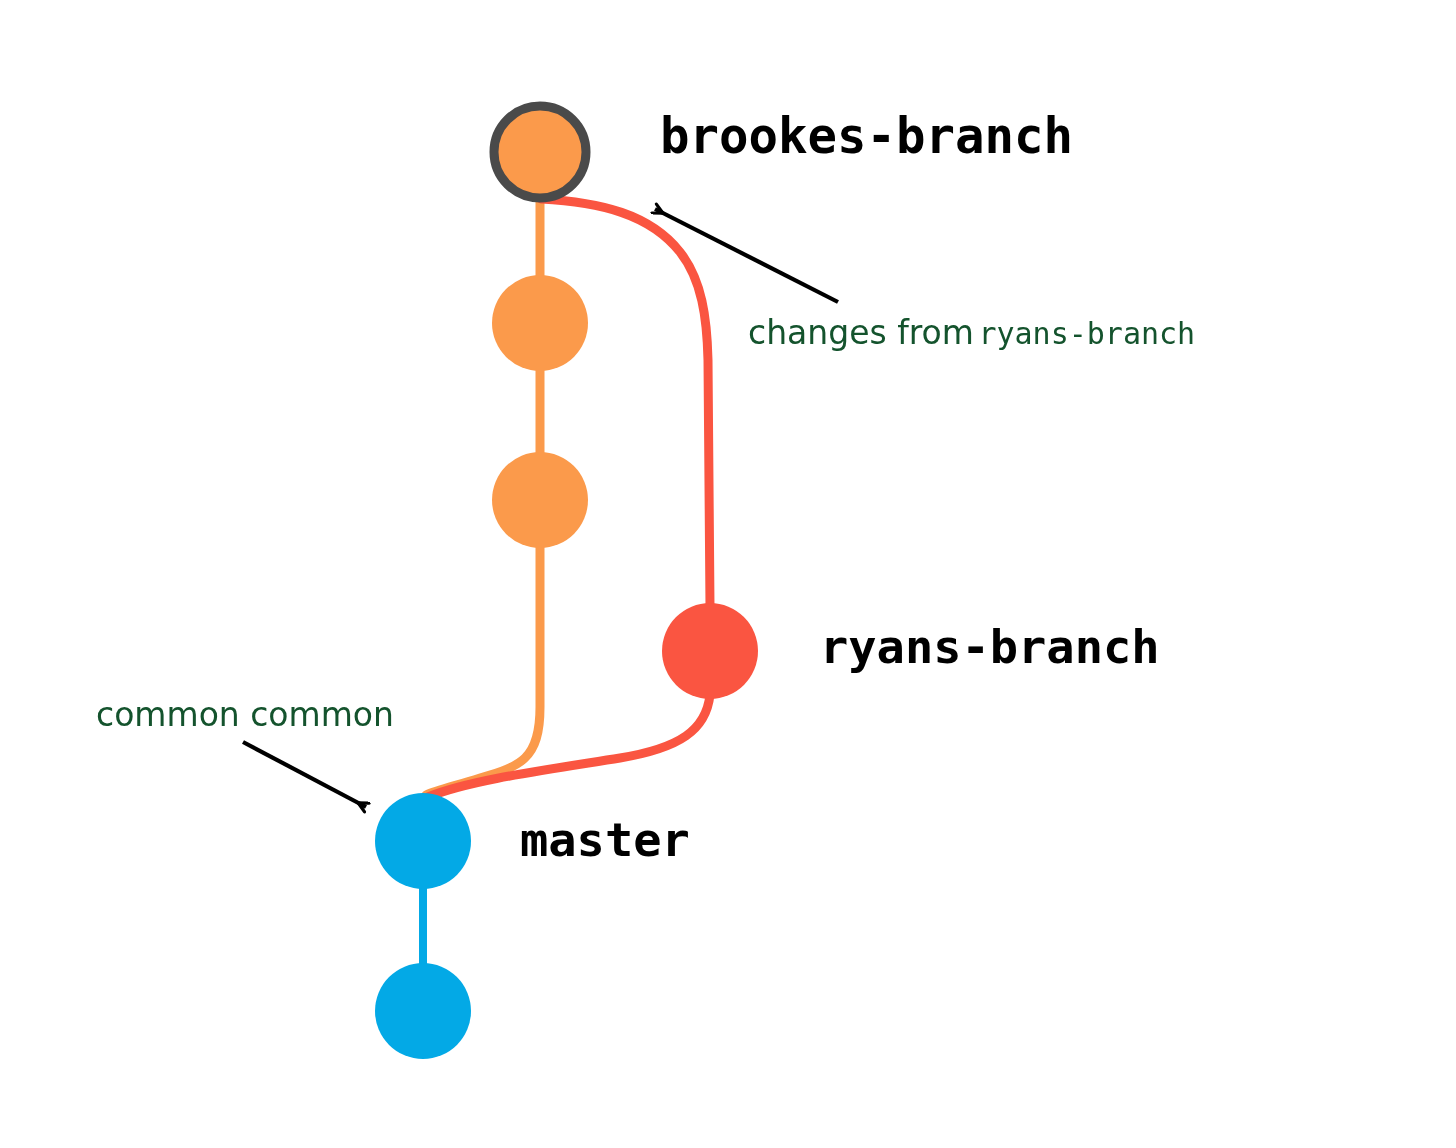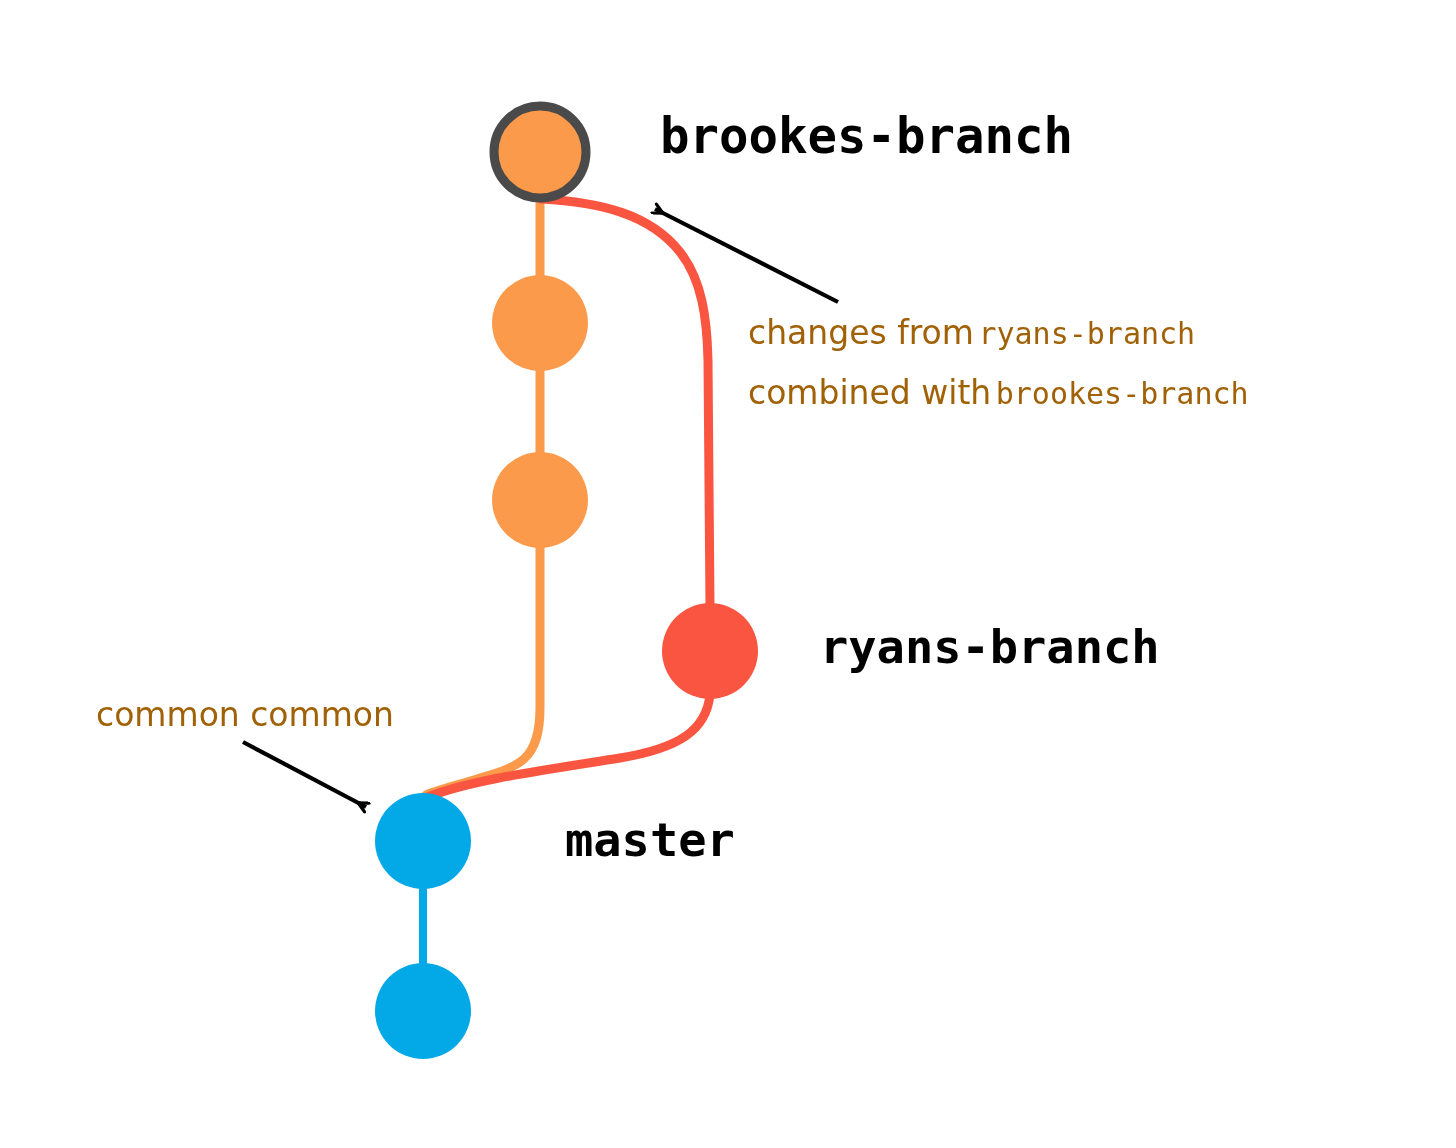--- a/index.html
+++ b/index.html
@@ -12,20 +12,21 @@
     width: 1456px;
     height: 1148px;
     overflow: hidden;
     font-family: "Liberation Sans", sans-serif;
   }
   #diagram-root {
     position: relative;
     width: 1456px;
     height: 1148px;
     background: #ffffff;
+    text-align: center;
   }
   svg.graph-layer {
     position: absolute;
     top: 0;
     left: 0;
     width: 1456px;
     height: 1148px;
   }
   .branch-label {
     position: absolute;
@@ -42,25 +43,24 @@
   }
   #label-ryans {
     left: 820px;
     top: 619px;
     font-size: 47px;
   }
   #label-master {
     left: 520px;
     top: 812px;
     font-size: 47px;
-    margin-left: 45px;
   }
   .annotation {
     position: absolute;
-    color: #a16207;
+    color: #14532d;
     white-space: nowrap;
   }
   .ann-prose {
     font-family: "DejaVu Sans", "Liberation Sans", sans-serif;
     font-size: 33px;
     font-weight: 400;
   }
   .ann-mono {
     font-family: "DejaVu Sans Mono", "Liberation Mono", monospace;
     font-size: 30px;
@@ -132,21 +132,17 @@
 
   <div class="branch-label" id="label-ryans">ryans-branch</div>
 
   <div class="branch-label" id="label-master">master</div>
 
   <div class="annotation" id="annotation-merge">
     <span class="ann-line">
       <span class="ann-prose">changes from</span>
       <span class="ann-mono">ryans-branch</span>
     </span>
-    <span class="ann-line">
-      <span class="ann-prose">combined with</span>
-      <span class="ann-mono">brookes-branch</span>
-    </span>
   </div>
 
   <div class="annotation ann-prose" id="annotation-common-parent">common common</div>
 
 </div>
 
 </body></html>

